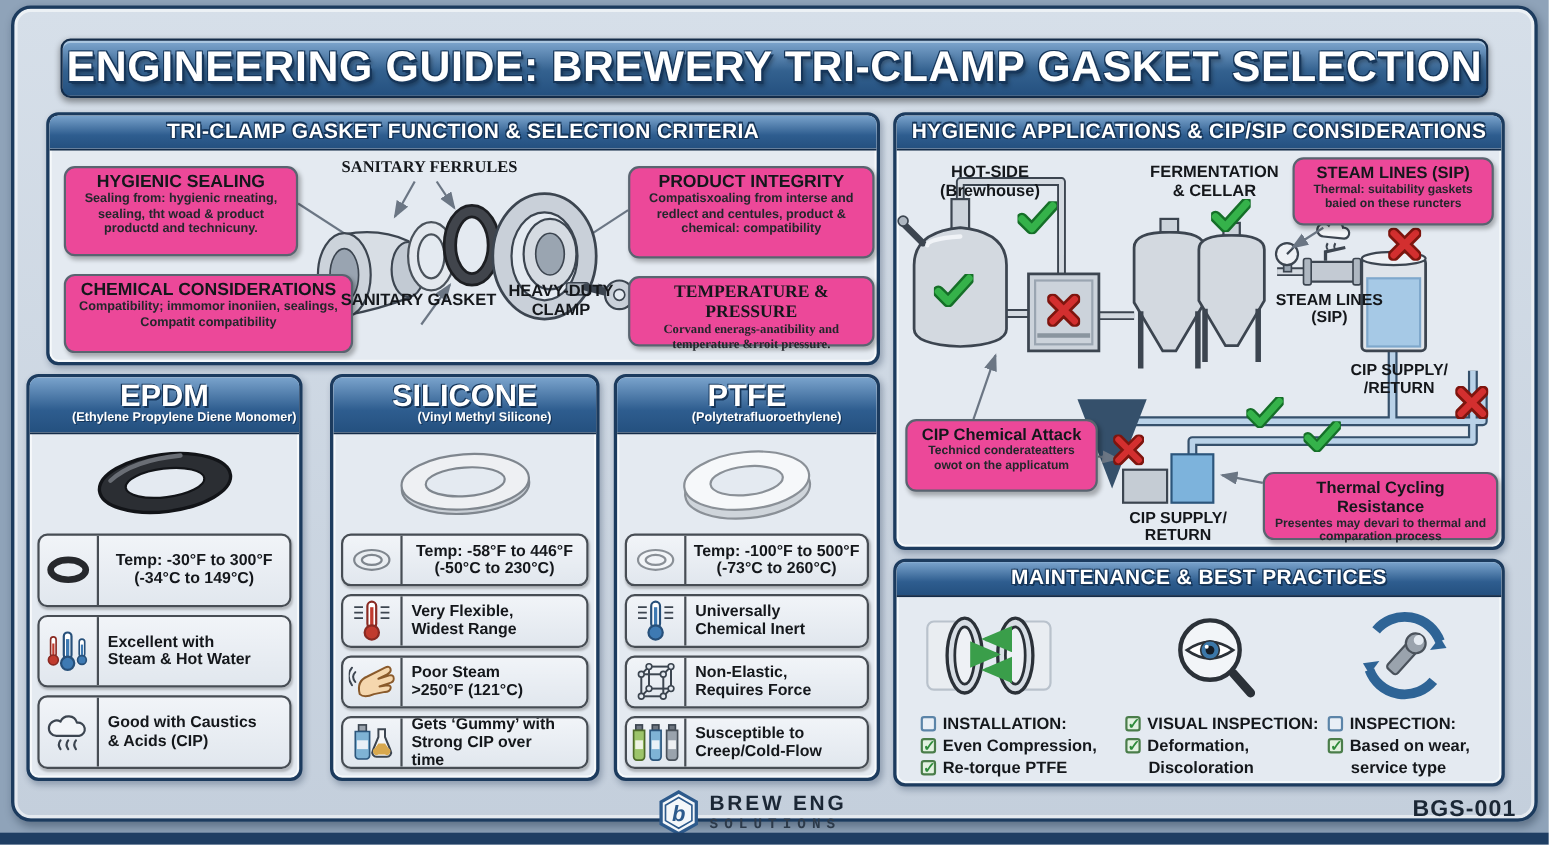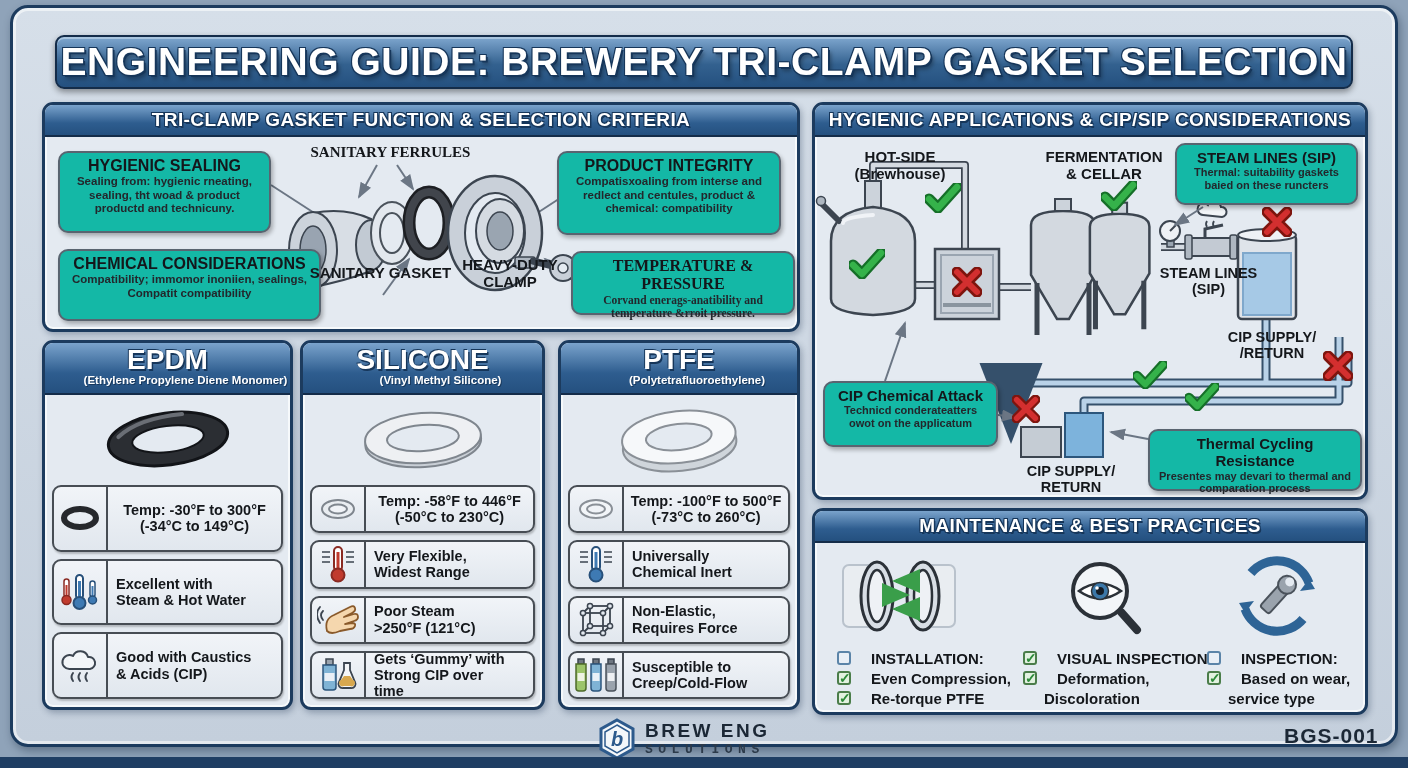--- a/index.html
+++ b/index.html
@@ -21,21 +21,21 @@
     text-shadow:2px 2px 0 #16365a,-1px -1px 0 #16365a,1px -1px 0 #16365a,-1px 1px 0 #16365a,3px 4px 4px rgba(0,0,0,.35); }
 
   .panel { position:absolute; background:#e4eaf1; border:3px solid #1c3b5e; border-radius:11px;
     box-shadow:2px 3px 6px rgba(20,40,70,.3), inset 0 0 0 2px #f6f9fb; }
   .panel-hdr { height:32px; background:linear-gradient(180deg,#7aa3cc,#2e5d8f 60%,#24507f);
     border-bottom:2px solid #142c49; border-radius:8px 8px 0 0;
     display:flex; align-items:center; justify-content:center; }
   .panel-hdr span { color:#fff; font-weight:800; font-size:19px; letter-spacing:.4px; white-space:nowrap;
     text-shadow:1.5px 1.5px 0 #16365a,-1px -1px 0 #16365a,1px -1px 0 #16365a,-1px 1px 0 #16365a; }
 
-  .callout { position:absolute; background:#14b8a6; border:2px solid #596470; border-radius:10px;
+  .callout { position:absolute; background:#ec4899; border:2px solid #596470; border-radius:10px;
     padding:4px 8px; text-align:center; box-shadow:2px 3px 4px rgba(0,0,0,.28); }
   .c-title { font-weight:800; font-size:16px; color:#14171b; line-height:1.15; }
   .c-body { font-weight:600; font-size:11.5px; line-height:1.16; color:#23272c; }
   .callout.sm .c-title { font-size:15px; }
   .callout.sm .c-body { font-size:11px; }
 
   .diag-label, .hy-label { position:absolute; font-weight:800; font-size:15px; color:#14171b;
     text-align:center; white-space:pre-line; line-height:1.12; }
 
   .mat-col { top:340px; height:370px; }
@@ -53,21 +53,21 @@
     border-right:2px solid #474d54; }
   .mat-tx { flex:1; display:flex; flex-direction:column; justify-content:center; padding:2px 8px;
     font-weight:800; font-size:14.5px; line-height:1.12; color:#14171b; white-space:pre-line; }
   .mat-tx.center { text-align:center; padding:2px 4px; }
   .avoid { color:#c1271f; }
 
   .hy-body, .mt-body { position:absolute; left:0; right:0; top:32px; bottom:0; }
   .hy-small { font-size:14.5px; }
 
   .ck-col { position:absolute; top:106px; }
-  .ck-item { display:flex; gap:20px; font-weight:800; font-size:15px; color:#14171b;
+  .ck-item { display:flex; gap:6px; font-weight:800; font-size:15px; color:#14171b;
     line-height:1.34; align-items:flex-start; }
   .ck-item.indent { padding-left:21px; }
   .cb { width:14px; height:14px; flex:none; margin-top:2px; border:2px solid #5b84a8;
     background:#e9eff6; border-radius:3px; position:relative; }
   .cb.on { background:#e2f1e0; border-color:#4a7d4a; }
   .cb.on::after { content:"\2713"; position:absolute; left:0px; top:-4px; color:#2e8b3a;
     font-size:14px; font-weight:900; }
 
   .brand { position:absolute; left:598px; top:718px; display:flex; align-items:center; gap:9px; }
   .brand-l1 { font-size:19px; font-weight:800; letter-spacing:2.5px; color:#1b2735; line-height:1.1; }
@@ -146,36 +146,36 @@
     </svg>
 
     <div class="callout" style="left:13px;top:46px;width:213px;height:82px;">
       <div class="c-title">HYGIENIC SEALING</div>
       <div class="c-body">Sealing from: hygienic rneating, sealing, tht woad &amp; product productd and technicuny.</div>
     </div>
     <div class="callout" style="left:13px;top:144px;width:263px;height:72px;">
       <div class="c-title">CHEMICAL CONSIDERATIONS</div>
       <div class="c-body">Compatibility; immomor inoniien, sealings, Compatit compatibility</div>
     </div>
-    <div class="callout" style="left:512px;top:46px;width:224px;height:84px;">
+    <div class="callout" style="left:526px;top:46px;width:224px;height:84px;">
       <div class="c-title">PRODUCT INTEGRITY</div>
       <div class="c-body">Compatisxoaling from interse and redlect and centules, product &amp; chemical: compatibility</div>
     </div>
     <div class="callout" style="left:526px;top:146px;width:224px;height:64px;font-family:Liberation Serif, serif;">
       <div class="c-title">TEMPERATURE &amp; PRESSURE</div>
       <div class="c-body">Corvand enerags-anatibility and temperature &amp;rroit pressure.</div>
     </div>
 
     <div class="diag-label" style="left:258px;top:39px;width:175px;font-family:Liberation Serif, serif;">SANITARY FERRULES</div>
     <div class="diag-label" style="left:248px;top:160px;width:175px;">SANITARY GASKET</div>
     <div class="diag-label" style="left:400px;top:152px;width:130px;">HEAVY-DUTY
 CLAMP</div>
   </section>
 
-  <section class="panel mat-col" style="left:42px;width:251px;">
+  <section class="panel mat-col" style="left:24px;width:251px;">
     <div class="mat-hdr">
       <div class="mat-name">EPDM</div>
       <div class="mat-sub">(Ethylene Propylene Diene Monomer)</div>
     </div>
     <div class="mat-img">
       <svg width="170" height="76" viewBox="0 0 170 76">
         <g transform="rotate(-7 85 38)">
           <ellipse cx="85" cy="38" rx="60" ry="26" fill="#2b2e33" stroke="#121418" stroke-width="3"></ellipse>
           <ellipse cx="85" cy="38" rx="36" ry="13" fill="#e4eaf1" stroke="#121418" stroke-width="2"></ellipse>
           <path d="M36,30 Q58,14 102,15" stroke="#6a6e75" stroke-width="4" fill="none" stroke-linecap="round"></path>

